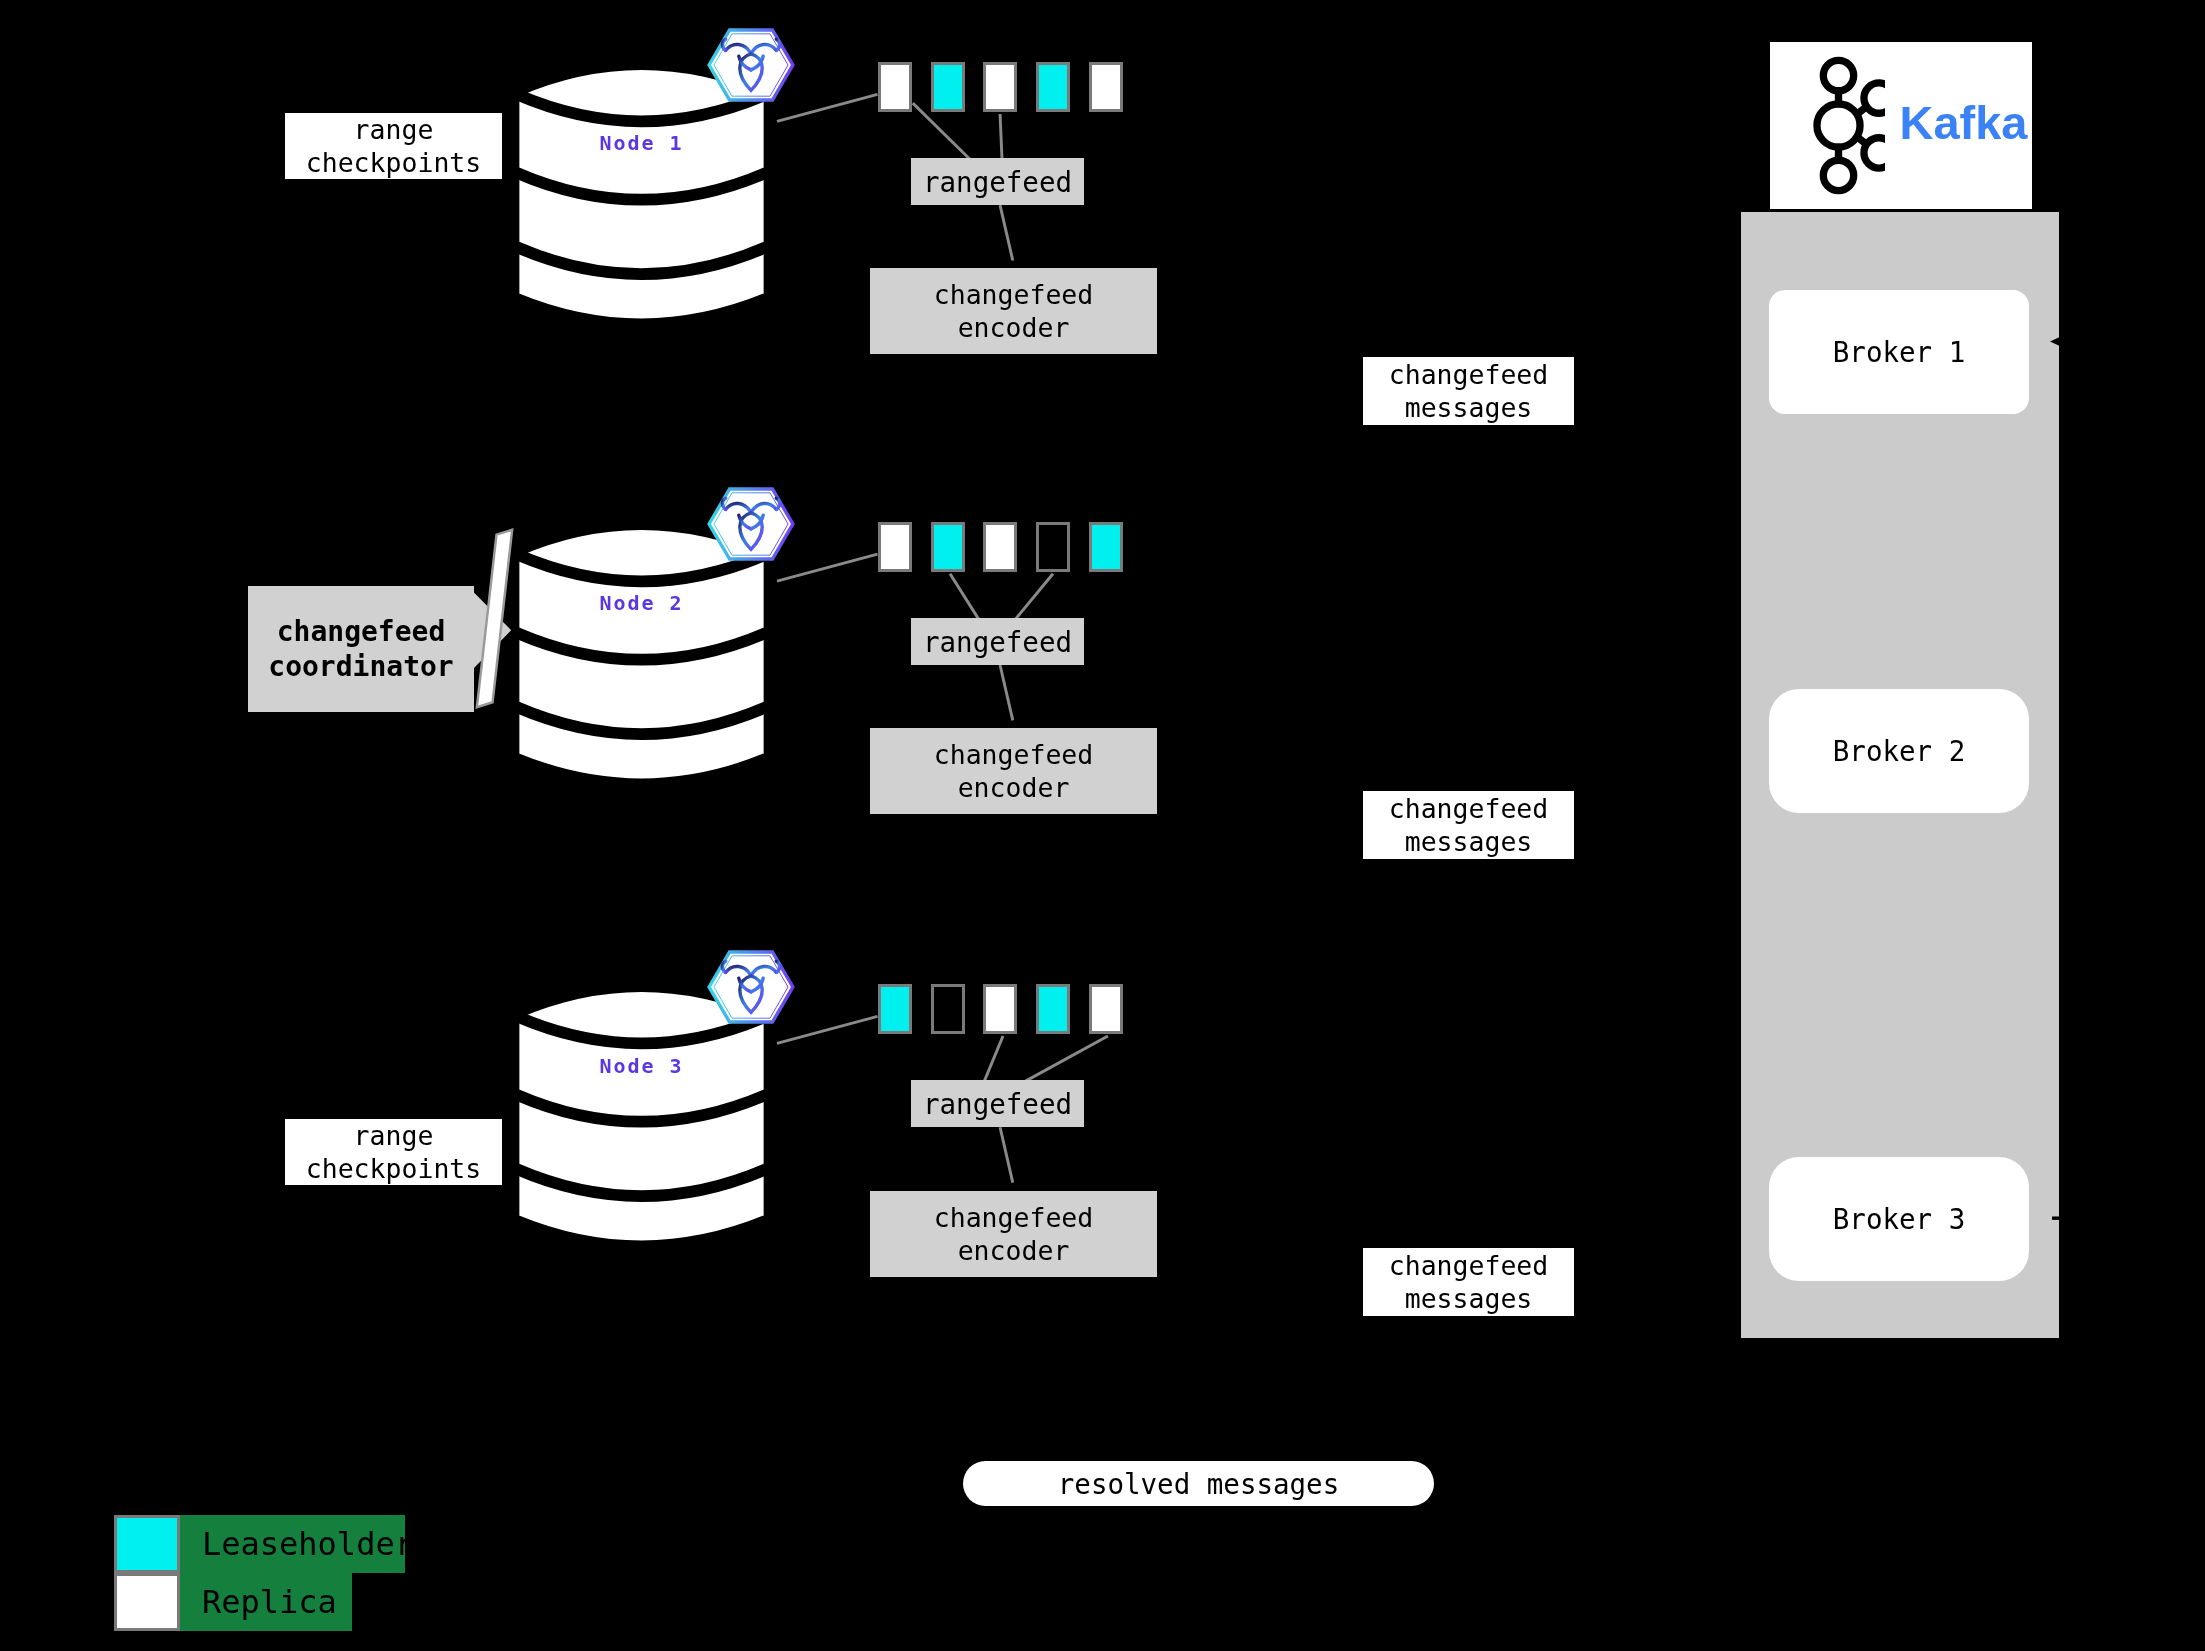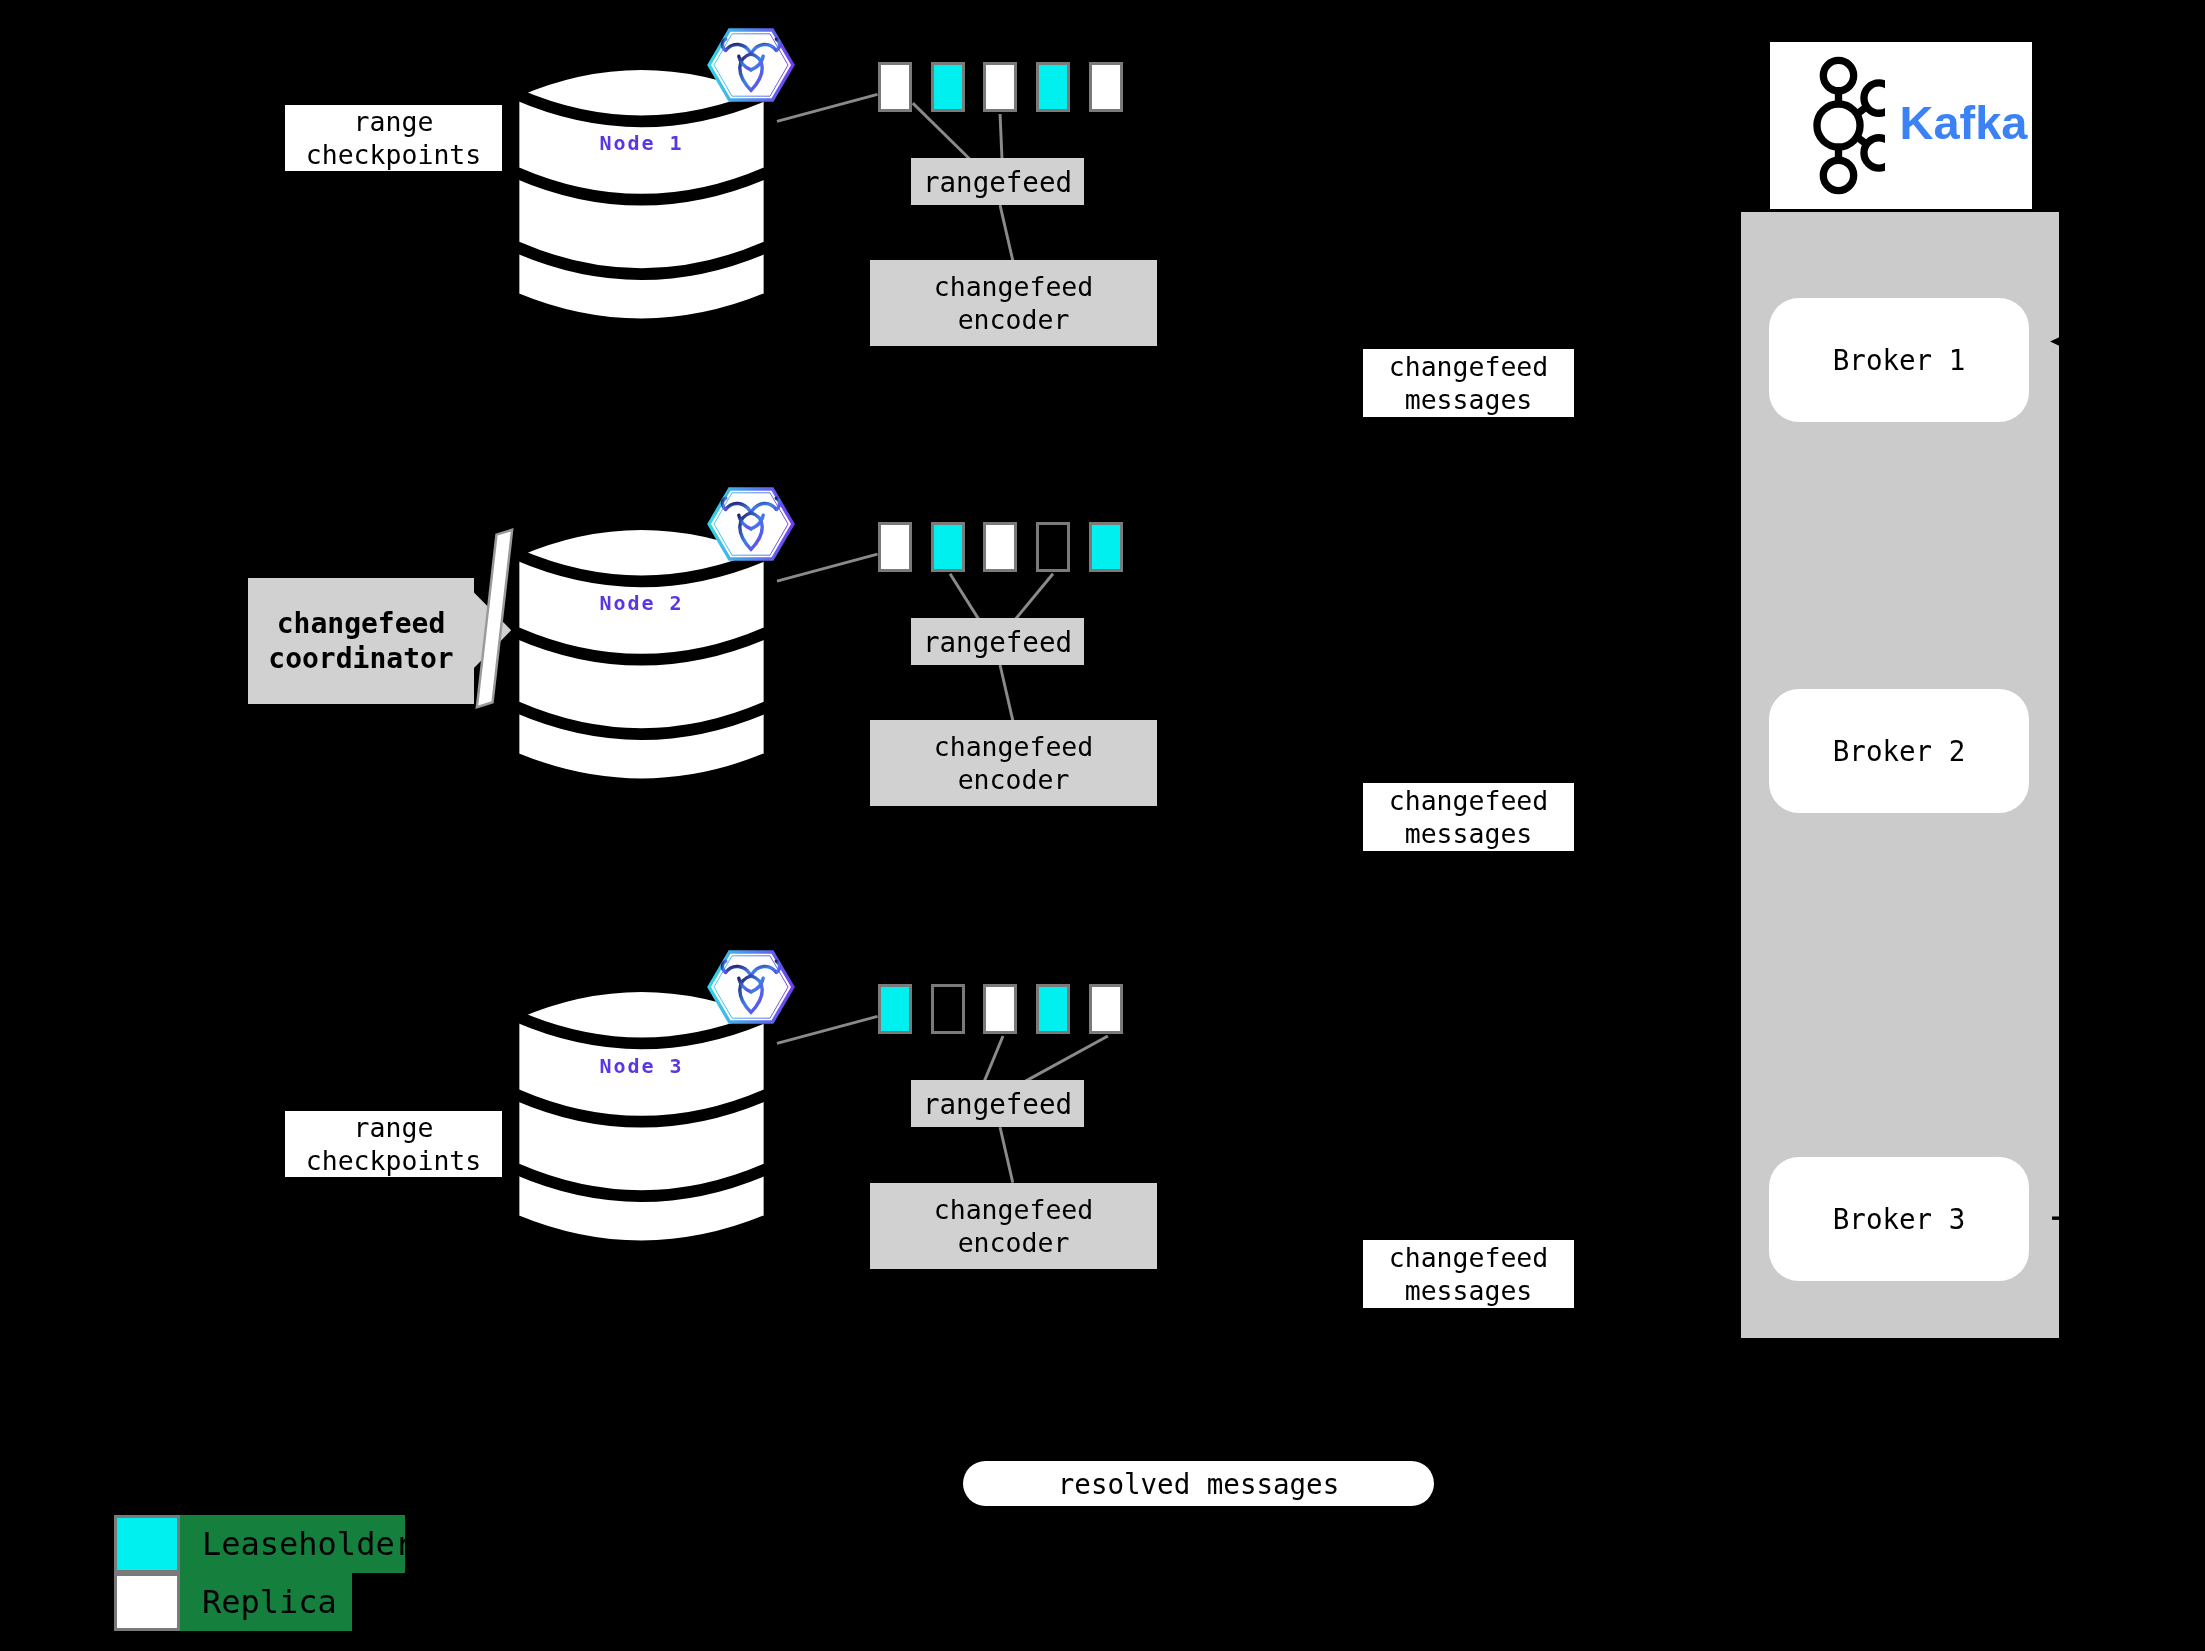--- a/index.html
+++ b/index.html
@@ -3,21 +3,21 @@
 <meta charset="utf-8">
 <style>
   html,body{margin:0;padding:0;background:#000;}
   body{width:2205px;height:1652px;position:relative;overflow:hidden;
        font-family:"DejaVu Sans Mono", monospace;}
   .abs{position:absolute;}
   .mono{font-family:"DejaVu Sans Mono", monospace;}
   .whitebox{background:#fff;color:#000;text-align:center;}
   .graybox{background:var(--boxfill);color:#000;text-align:center;}
   .two-line{display:flex;flex-direction:column;justify-content:center;
-            font-size:26.5px;line-height:33px;}
+            font-size:26.5px;line-height:33px;margin-top:8px;}
   .one-line{display:flex;align-items:center;justify-content:center;font-size:27.5px;}
   .range-box{width:34px;height:50px;border:3.4px solid var(--border);box-sizing:border-box;}
   [data-kind="leaseholder"]{background:var(--cyan);}
   [data-kind="replica"]{background:#ffffff;}
   [data-kind="none"]{background:transparent;}
   .node-label{position:absolute;width:257px;text-align:center;
               color:var(--nodecolor);font-weight:bold;font-size:20px;letter-spacing:2px;}
   .broker{position:absolute;left:1769px;width:260px;height:124px;background:#fff;
           border-radius:30px;display:flex;align-items:center;justify-content:center;
           font-size:27.5px;color:#000;}
@@ -46,21 +46,21 @@
         <line x1="95" y1="192" x2="95" y2="219"></line>
         <line x1="131" y1="126" x2="152" y2="110"></line>
         <line x1="131" y1="170" x2="152" y2="186"></line>
       </g>
     </svg>
   </span>
   <span class="abs" style="left:125px;top:53px;width:137px;text-align:center;color:#3b82f6;font-weight:bold;
                font-size:47px;font-family:'Liberation Sans',sans-serif;">Kafka</span>
 </div>
 
-<div class="broker mono" style="top:298px;">
+<div class="broker mono" style="top:290px;border-radius:16px;">
   <span>Broker 1</span>
 </div>
 <div class="broker mono" style="top:689px;">
   <span>Broker 2</span>
 </div>
 <div class="broker mono" style="top:1157px;">
   <span>Broker 3</span>
 </div>
 
 <svg class="abs" style="left:0;top:0;" width="2205" height="1652" viewBox="0 0 4498 3369">

